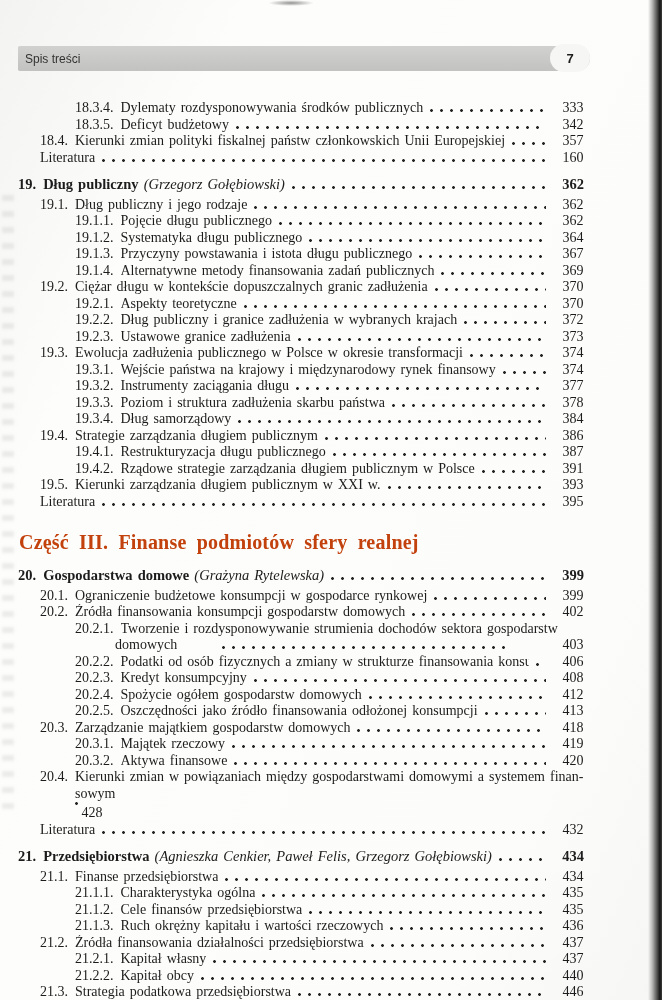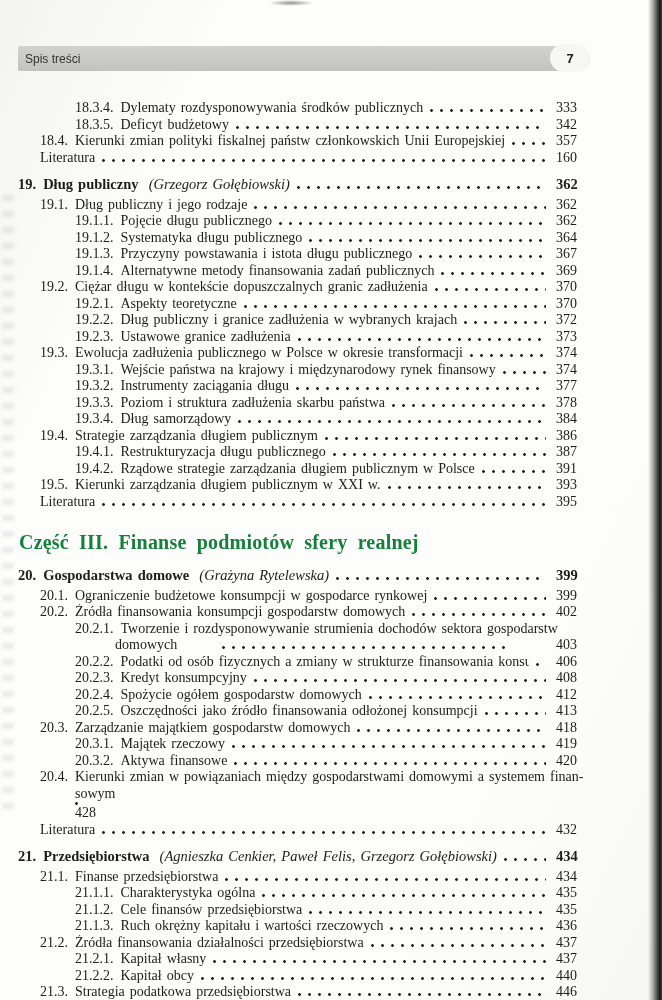--- a/index.html
+++ b/index.html
@@ -49,30 +49,30 @@
     font-size:14px;line-height:16.5px;word-spacing:1.5px;
   }
   .row{display:flex;align-items:baseline;white-space:nowrap;}
   .row .num{margin-right:7px;flex:0 0 auto;}
   .row .text{flex:0 1 auto;overflow:hidden;}
   .lvl2{padding-left:22px;}
   .lvl3{padding-left:57px;}
   .cont-2{padding-left:50px;flex-direction:column;}
   .cont-3{padding-left:97px;gap:38px;}
   .chapter{font-weight:bold;margin-top:10px;margin-bottom:4px;font-size:14.5px;}
-  .chapter .authors{font-weight:normal;font-style:italic;margin-left:5px;}
+  .chapter .authors{font-weight:normal;font-style:italic;}
   .leader{
     flex:1 1 auto;min-width:10px;height:3px;margin:0 4px 0 7px;align-self:baseline;
     background-image:radial-gradient(circle at 1.5px 1.5px,#242422 1.15px,rgba(0,0,0,0) 1.6px);
     background-size:10px 3px;background-repeat:repeat-x;background-position:left bottom;
   }
-  .pagenum{flex:0 0 auto;min-width:34px;text-align:left;margin-left:6px;}
+  .pagenum{flex:0 0 auto;min-width:34px;text-align:center;margin-left:6px;}
   .part-heading{
     font-size:20px;font-weight:bold;line-height:24px;
-    margin:20px 0 13px 1px;word-spacing:5px;letter-spacing:.2px;color:#15803d;
+    margin:20px 0 13px 1px;word-spacing:5px;letter-spacing:.2px;color:#c2410c;
   }
 </style>
 </head>
 <body>
 
 <div class="smudge"></div>
 <div class="bleed-strip"></div>
 <div class="scan-edge"></div>
 
 <header class="header-bar">

